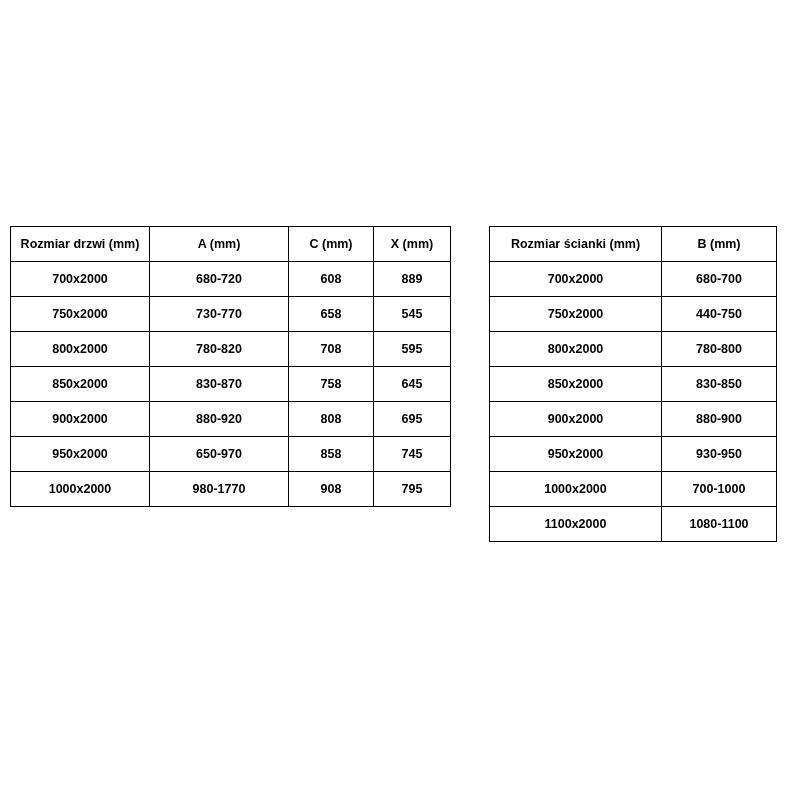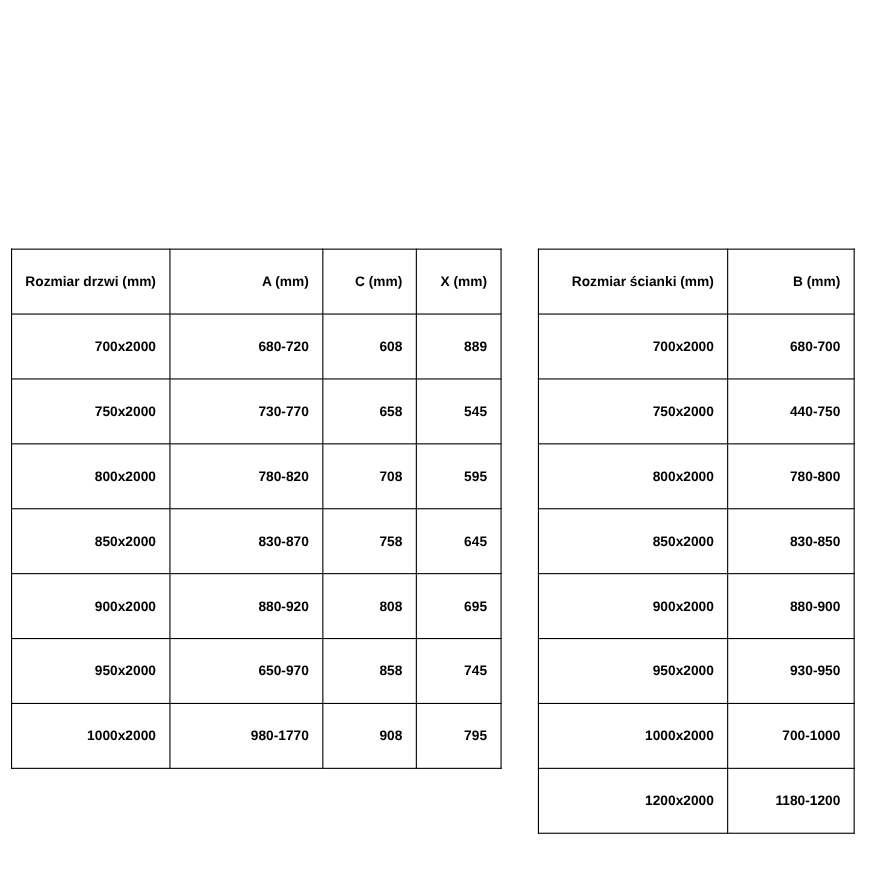--- a/index.html
+++ b/index.html
@@ -32,25 +32,25 @@
   #walls-table-wrap {
     left: 489px;
     top: 226px;
   }
   table.spec {
     border-collapse: collapse;
     table-layout: fixed;
   }
   table.spec td, table.spec th {
     border: 1px solid #000000;
-    text-align: right;
+    text-align: center;
     vertical-align: middle;
     font-weight: bold;
     color: #000000;
-    padding: 12px;
+    padding: 0;
     height: 34px;
     line-height: 34px;
     white-space: nowrap;
   }
   table.spec th {
     font-size: 12.5px;
   }
   table.spec td {
     font-size: 12.5px;
   }
@@ -166,20 +166,20 @@
         </tr>
         <tr>
           <td>950x2000</td>
           <td>930-950</td>
         </tr>
         <tr>
           <td>1000x2000</td>
           <td>700-1000</td>
         </tr>
         <tr>
-          <td>1200x2000</td>
-          <td>1180-1200</td>
+          <td>1100x2000</td>
+          <td>1080-1100</td>
         </tr>
       </tbody>
     </table>
   </div>
 
 </div>
 
 </body></html>

